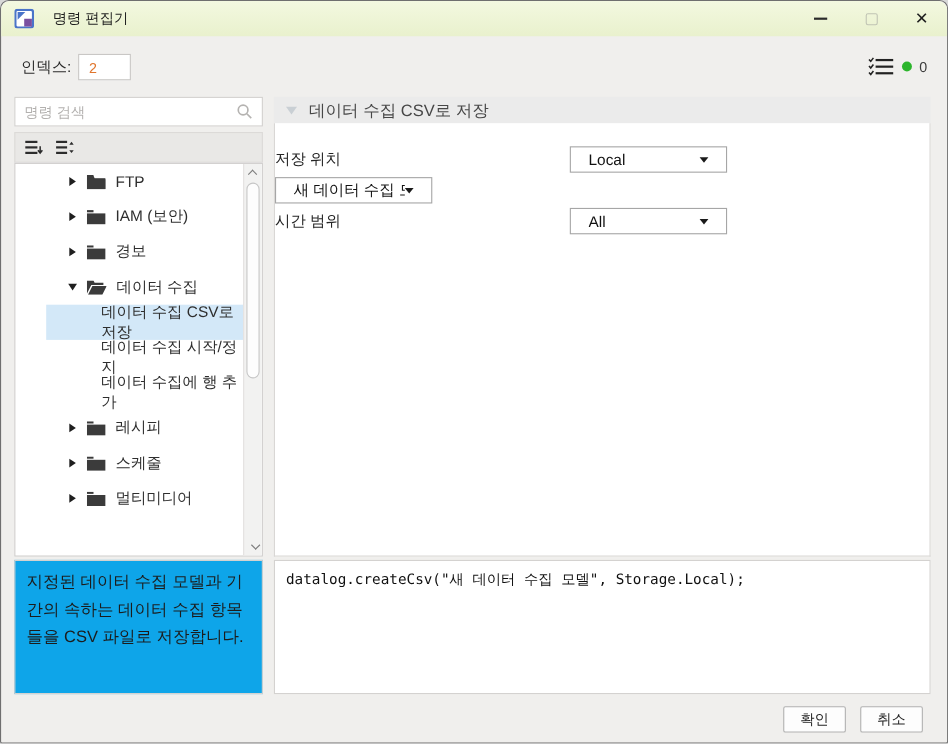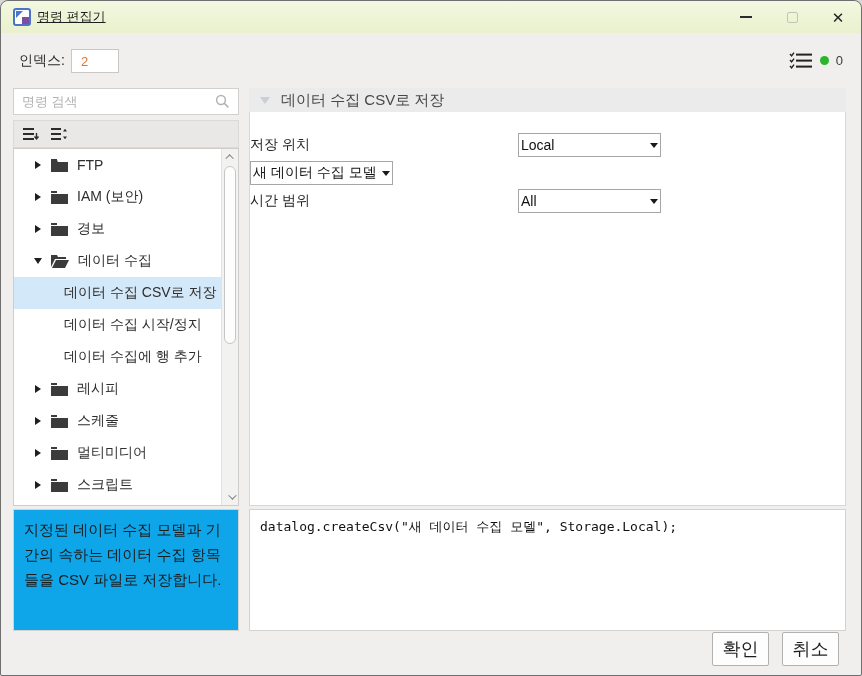--- a/index.html
+++ b/index.html
@@ -8,21 +8,21 @@
     position:relative; width:862px; height:676px; background:#f0efed;
     border:1px solid #6f6f6f; border-radius:8px 8px 2px 2px; overflow:hidden;
   }
   
   .titlebar {
     position:absolute; left:0; top:0; right:0; height:32px;
     background:linear-gradient(#f3f8e0,#e9f1cd);
     display:flex; align-items:center; border-radius:8px 8px 0 0;
   }
   .app-icon { margin-left:12px; width:18px; height:18px; }
-  .title-text { margin-left:6px; font-size:13px; color:#1e1e1e;text-decoration:underline; }
+  .title-text { margin-left:17px; font-size:13px; color:#1e1e1e; }
   .win-controls { margin-left:auto; display:flex; align-items:center; height:100%; }
   .win-btn { width:46px; height:100%; display:flex; align-items:center; justify-content:center; }
   .glyph-min { width:12px; height:2px; background:#2b2b2b; }
   .glyph-max { width:11px; height:11px; border:1px solid #c0c4b4; border-radius:2px; }
   .glyph-close { font-size:15px; color:#1d1d1d; line-height:1; }
   
   .index-row { position:absolute; left:18px; top:48px; display:flex; align-items:center; }
   .index-label { font-size:14px; color:#2a2a2a; }
   .index-input {
     margin-left:6px; width:48px; height:24px; background:#fff; border:1px solid #c9c7c5;
@@ -38,21 +38,21 @@
   }
   .search-ph { font-size:13px; color:#b3b1af; flex:1; }
   .toolbar {
     position:absolute; left:12px; top:119px; width:226px; height:28px;
     background:#e9e8e6; border:1px solid #dcdad8; display:flex; align-items:center; gap:10px; padding-left:8px;
   }
   .tree {
     position:absolute; left:12px; top:147px; width:226px; height:358px;
     background:#fff; border:1px solid #cfcdcb; overflow:hidden;
   }
-  .tree-inner { position:absolute; left:0; top:0; right:17px; bottom:0; }
+  .tree-inner { position:absolute; left:0; top:0; right:17px; bottom:0;padding-left:28px; }
   .trow { height:32px; display:flex; align-items:center; font-size:14px; color:#2e2e2e; cursor:default; }
   .trow .arrow-box { width:14px; margin-left:17px; display:flex; justify-content:center; }
   .tri-r { width:0; height:0; border-left:6px solid #1f1f1f; border-top:4px solid transparent; border-bottom:4px solid transparent; }
   .tri-d { width:0; height:0; border-top:6px solid #1f1f1f; border-left:4px solid transparent; border-right:4px solid transparent; }
   .trow .ficon { margin-left:6px; margin-right:9px; }
   .trow.child { padding-left:50px; }
   .trow.selected { background:#d3e8f8; }
   
   .vscroll { position:absolute; top:0; right:0; width:17px; height:100%; background:#f2f2f1; border-left:1px solid #e4e2e0; }
   .vs-btn { position:absolute; left:0; width:17px; height:16px; display:flex; align-items:center; justify-content:center; }
@@ -73,34 +73,34 @@
   .ph-tri { margin-left:11px; width:0; height:0; border-top:7px solid #c9cfd4; border-left:5px solid transparent; border-right:5px solid transparent; }
   .ph-title { margin-left:11px; font-size:15px; color:#474747; }
   .panel-body {
     position:absolute; left:248px; top:111px; width:597px; height:394px;
     background:#fff; border:1px solid #d9d7d5; border-top:none; padding-top:21px;
   }
   .frow { display:flex; align-items:center; height:24px; margin-bottom:4px; }
   .frow .flabel { width:268px; font-size:14px; color:#242424; }
   .dropdown {
     width:143px; height:24px; background:#fff; border:1px solid #a6a6a6;
-    display:flex; align-items:center; padding:0 2px; font-size:14px; color:#111;
+    display:flex; align-items:center; padding:0 16px; font-size:14px; color:#111;
   }
   .dropdown .dval { flex:1; white-space:nowrap; overflow:hidden; }
   .dd-arrow { width:0; height:0; border-top:5px solid #1a1a1a; border-left:4px solid transparent; border-right:4px solid transparent; }
   .code-panel {
     position:absolute; left:248px; top:508px; width:597px; height:122px;
     background:#fff; border:1px solid #d4d2d0; padding:8px 10px;
     font-family:"DejaVu Sans Mono","Liberation Mono",monospace; font-size:13px; color:#101010;
   }
   
   .footer { position:absolute; right:22px; bottom:9px; display:flex; gap:13px; }
   .btn {
-    width:57px; height:34px; background:#fdfdfd; border:1px solid #b1b1b1; border-radius:2px;
-    font-size:18px; color:#1c1c1c; display:flex; align-items:center; justify-content:center; cursor:default;
+    width:57px; height:24px; background:#fdfdfd; border:1px solid #b1b1b1; border-radius:2px;
+    font-size:13px; color:#1c1c1c; display:flex; align-items:center; justify-content:center; cursor:default;
   }
   svg { display:block; }
 </style>
 </head>
 <body>
 
 <div class="window">
 
   <div class="titlebar">
     <svg class="app-icon" viewBox="0 0 18 18">
@@ -241,30 +241,20 @@
       <div class="trow">
         <span class="arrow-box">
             <span class="tri-r"></span>
           </span>
         <svg class="ficon" width="17" height="13" viewBox="0 0 17 13">
             <rect x="0" y="0" width="6" height="2" fill="#3b3b3b"></rect>
             <rect x="0" y="3" width="17" height="10" fill="#3b3b3b"></rect>
           </svg>
         <span>멀티미디어</span>
       </div>
-      <div class="trow">
-        <span class="arrow-box">
-            <span class="tri-r"></span>
-          </span>
-        <svg class="ficon" width="17" height="13" viewBox="0 0 17 13">
-            <rect x="0" y="0" width="6" height="2" fill="#3b3b3b"></rect>
-            <rect x="0" y="3" width="17" height="10" fill="#3b3b3b"></rect>
-          </svg>
-        <span>스크립트</span>
-      </div>
     </div>
     <div class="vscroll">
       <div class="vs-btn vs-up">
           <span class="chev up"></span>
         </div>
       <div class="vs-thumb"></div>
       <div class="vs-btn vs-dn">
           <span class="chev dn"></span>
         </div>
     </div>

